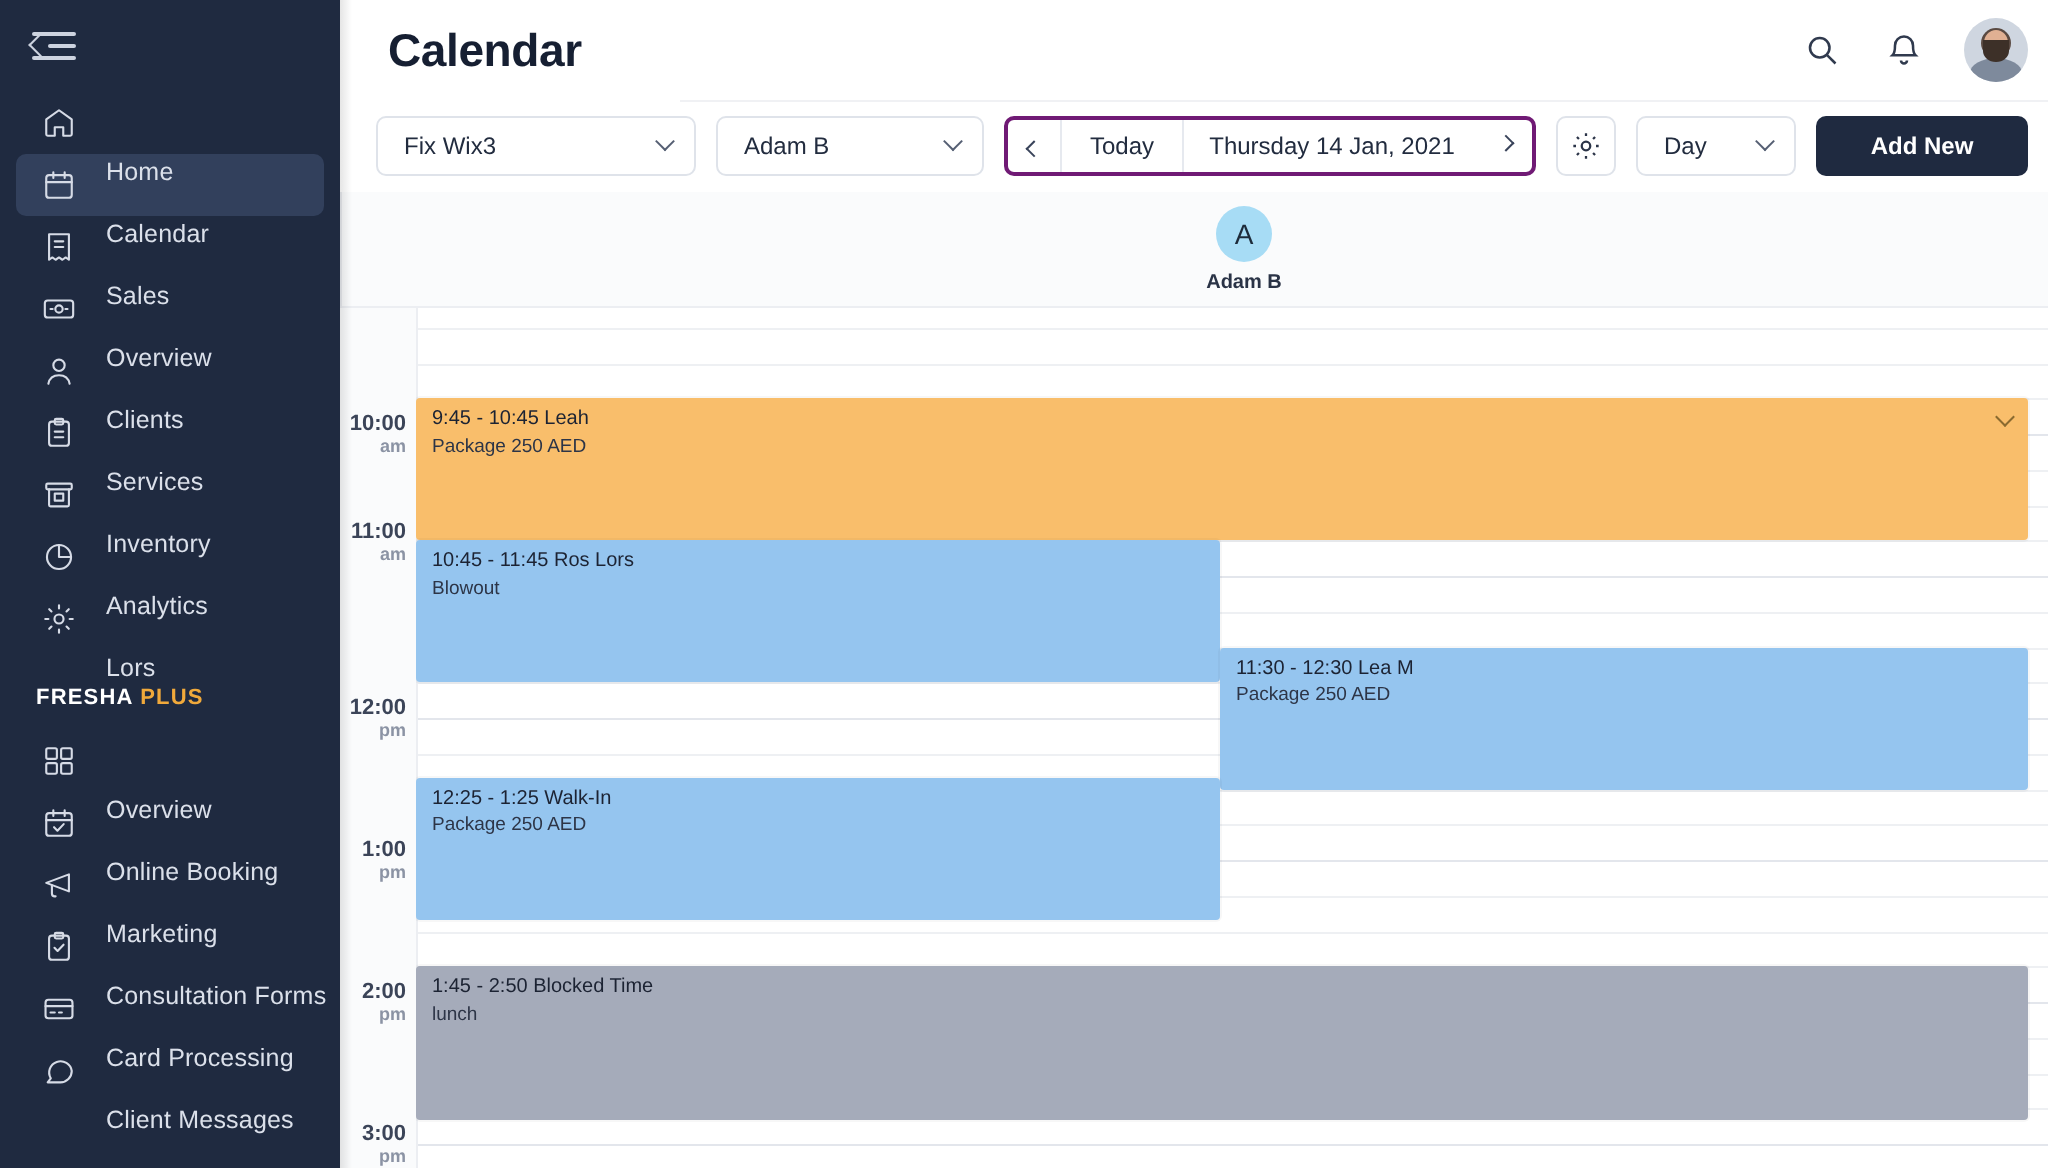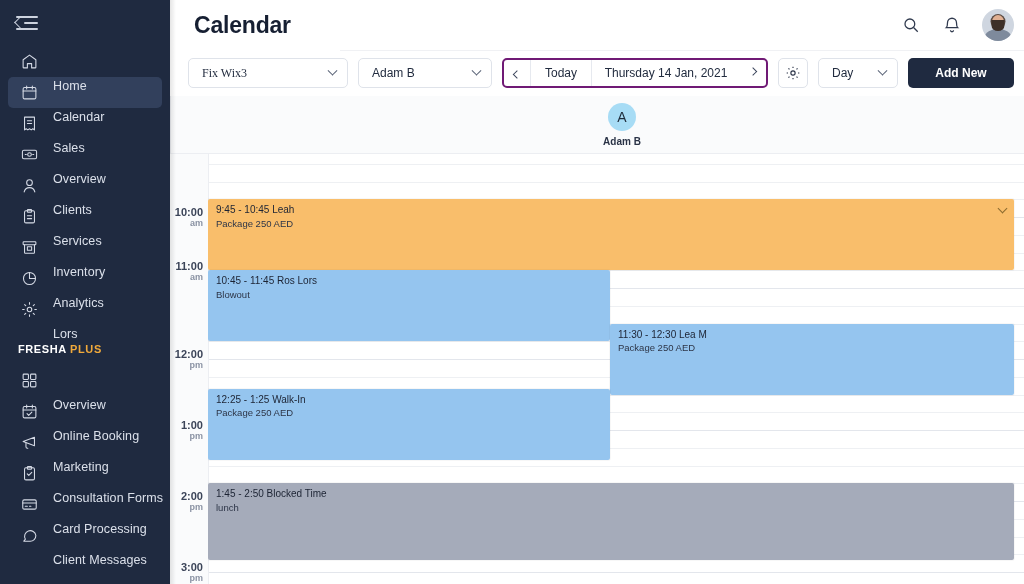--- a/index.html
+++ b/index.html
@@ -63,21 +63,21 @@
      width: 26px; height: 15px; border-radius: 50% 50% 0 0; background: #7e8a9c; }
 
   
   .toolbar { height: 46px; flex: 0 0 46px; display: flex; align-items: center;
      padding: 0 22px 0 18px; gap: 10px; background: #fff; }
   .ctrl {
     height: 30px; border: 1px solid #dfe3ea; border-radius: 5px; background: #fff;
     display: flex; align-items: center; font-size: 12px; color: #222c3f; cursor: pointer;
   }
   .select { justify-content: space-between; padding: 0 11px 0 13px; }
-  .sel-wix { width: 160px; font-family: Liberation Serif, serif; }
+  .sel-wix { width: 160px; }
   .sel-staff { width: 134px; }
   .sel-view { width: 80px; }
   .chevron { display: inline-block; width: 7px; height: 7px;
     border-right: 1.5px solid #555f73; border-bottom: 1.5px solid #555f73;
     transform: rotate(45deg) translate(-2px,-2px); }
 
   .navgroup { display: flex; height: 30px; border: 2px solid #701a75; border-radius: 5px; overflow: hidden; background:#fff; }
   .navgroup > div { display: flex; align-items: center; justify-content: center;
     font-size: 12px; color: #222c3f; cursor: pointer; }
   .nav-prev, .nav-next { width: 26px; }

